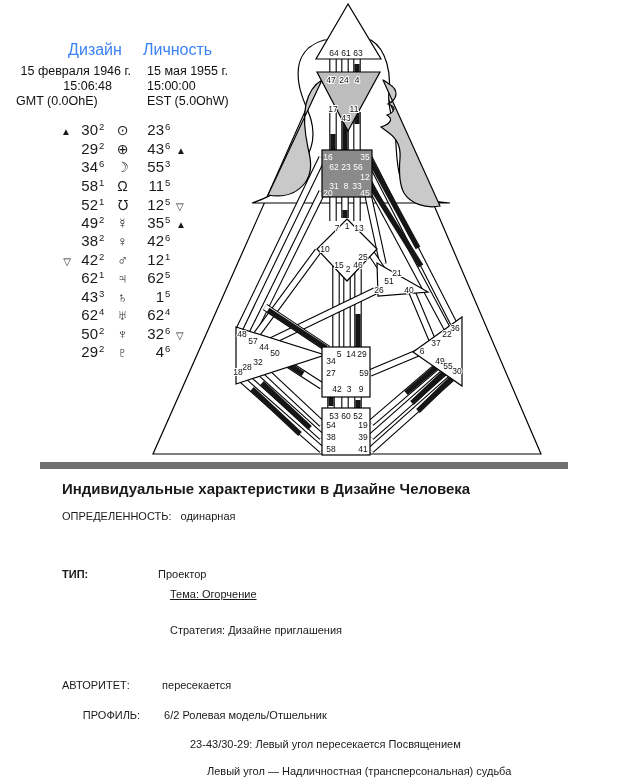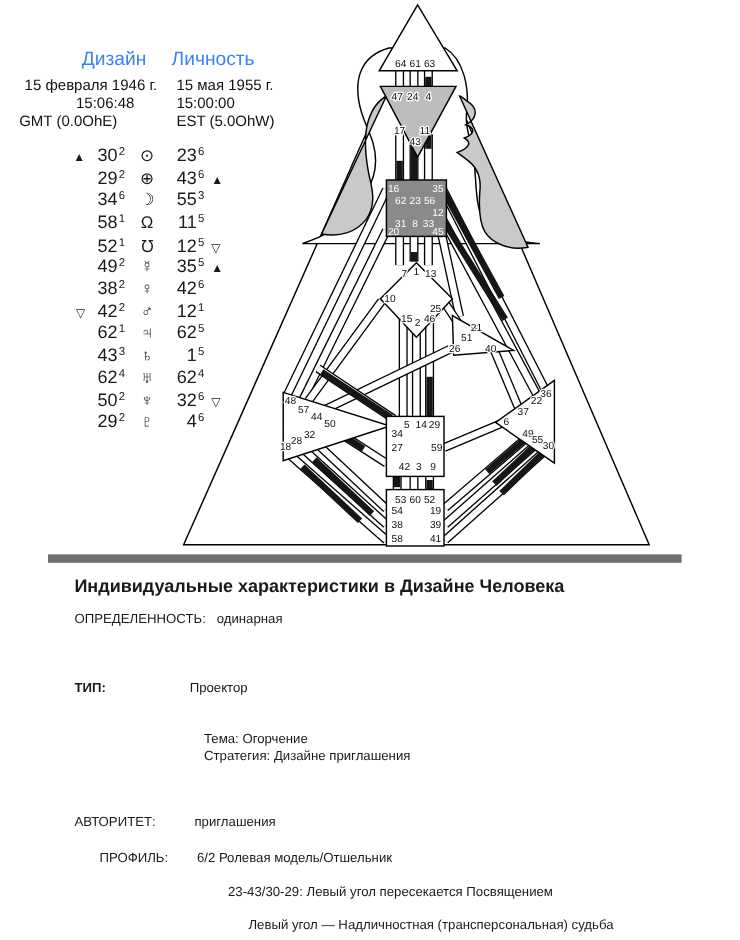--- a/index.html
+++ b/index.html
@@ -369,25 +369,25 @@
 
 <div class="iline" style="left:62px;top:510px;">
   <span class="ilabel">ОПРЕДЕЛЕННОСТЬ:</span>
   <span style="margin-left:6px;">одинарная</span>
 </div>
 
 <div class="iline" style="left:62px;top:568px;">
   <span class="ilabel" style="width:93px;font-weight:bold;">ТИП:</span>
   <span>Проектор</span>
 </div>
-<div class="iline" style="left:170px;top:610px;">Тема: Огорчение</div>
+<div class="iline" style="left:170px;top:588px;text-decoration:underline;">Тема: Огорчение</div>
 <div class="iline" style="left:170px;top:624px;">Стратегия: Дизайне приглашения</div>
 
 <div class="iline" style="left:62px;top:679px;">
   <span class="ilabel" style="width:97px;">АВТОРИТЕТ:</span>
-  <span>приглашения</span>
+  <span>пересекается</span>
 </div>
 <div class="iline" style="left:62px;top:709px;">
   <span class="ilabel" style="width:99px;text-align:center;">ПРОФИЛЬ:</span>
   <span>6/2 Ролевая модель/Отшельник</span>
 </div>
 <div class="iline" style="left:190px;top:738px;">23-43/30-29: Левый угол пересекается Посвящением</div>
 <div class="iline" style="left:207px;top:765px;">Левый угол — Надличностная (трансперсональная) судьба</div>
 
 </body></html>

